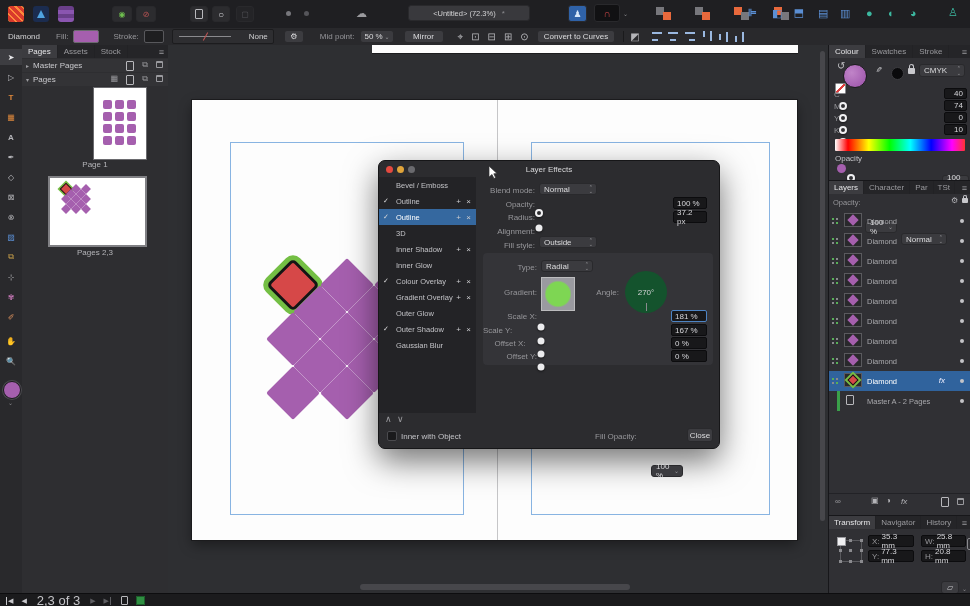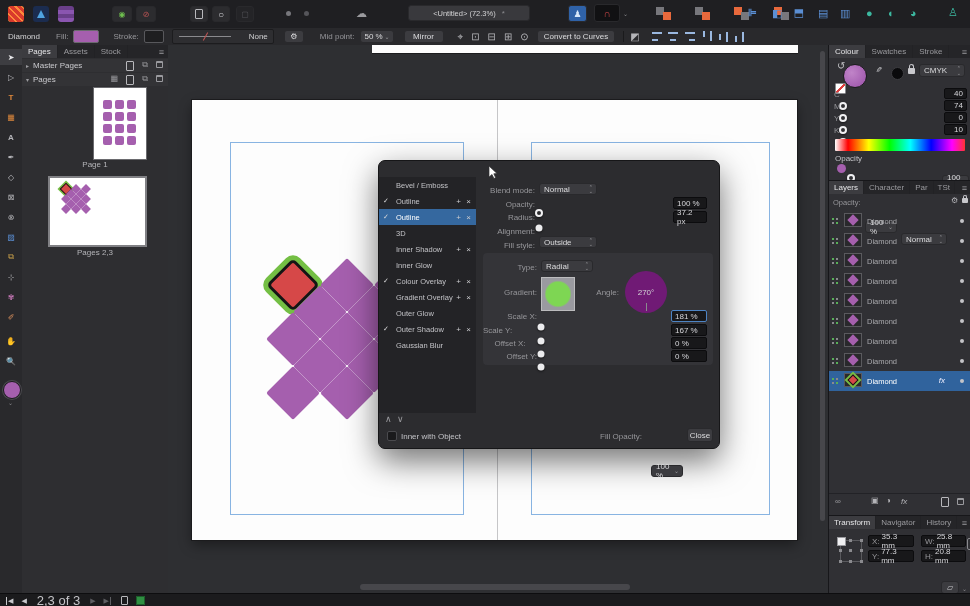--- a/index.html
+++ b/index.html
@@ -311,20 +311,26 @@
         <div class="d" style="left: 152px; top: 321px; width: 38px; height: 38px; border-radius: 2px;"></div>
         <div class="d" style="left: 206px; top: 321px; width: 38px; height: 38px; border-radius: 2px;"></div>
         <div class="d" style="left: 125px; top: 348px; width: 38px; height: 38px; border-radius: 2px;"></div>
         <div class="d" style="left: 179px; top: 348px; width: 38px; height: 38px; border-radius: 2px;"></div>
       </div>
     <div class="ab" style="left:652px;top:6px;width:5px;height:470px;background:#47474b;border-radius:3px;"></div>
     <div class="ab" style="left:192px;top:539px;width:270px;height:6px;background:#47474b;border-radius:3px;"></div>
   </div>
 
   <div class="ab" style="left:378px;top:160px;width:340px;height:287px;background:#2c2c2f;border:1px solid #161618;border-radius:7px;box-shadow:0 12px 32px rgba(0,0,0,.55);">
+    <div class="ab flex" style="left:0;top:0;width:340px;height:16px;">
+      <span class="tl" style="margin-left:7px;background:#e4493f;"></span>
+      <span class="tl" style="background:#e0a43a;"></span>
+      <span class="tl" style="background:#6a6a6e;"></span>
+      <span class="ab" style="left:0;top:4px;width:340px;text-align:center;color:#d8d8da;font-size:8px;">Layer Effects</span>
+    </div>
     
     <div class="ab" style="left:0;top:16px;width:97px;height:236px;background:#232326;border-bottom-left-radius:0;">
       <div class="fxi">
           <span class="chk"></span>
           <span>Bevel / Emboss</span>
         </div>
       <div class="fxi ck has">
           <span class="chk"></span>
           <span>Outline</span>
           <span class="pm"></span>
@@ -406,21 +412,21 @@
 
     
     <div class="ab" style="left:104px;top:92px;width:230px;height:112px;background:#343438;border-radius:4px;">
       <span class="ab lb" style="left:0;top:10px;width:54px;text-align:right;">Type:</span>
       <span class="dd ud ab" style="left:58px;top:7px;width:52px;height:12px;">
           <i style="font-style:normal;">Radial</i>
         </span>
       <span class="ab lb" style="left:0;top:35px;width:54px;text-align:right;">Gradient:</span>
       <span class="ab" style="left:58px;top:24px;width:32px;height:32px;border:1px solid #bcbcbe;background:radial-gradient(circle,#7ed653 52%,#9a9aa0 60%);"></span>
       <span class="ab lb" style="left:102px;top:35px;width:34px;text-align:right;">Angle:</span>
-      <span class="ab" style="left:142px;top:18px;width:42px;height:42px;border-radius:50%;background:#701a75;display:flex;align-items:center;justify-content:center;">
+      <span class="ab" style="left:142px;top:18px;width:42px;height:42px;border-radius:50%;background:#14532d;display:flex;align-items:center;justify-content:center;">
         <i style="font-style:normal;color:#d4d4d6;">270°</i>
         <i style="position:absolute;left:50%;bottom:2px;width:1px;height:8px;background:#8a8a8e;"></i>
       </span>
       <span class="ab lb" style="left:0;top:59px;width:54px;text-align:right;">Scale X:</span>
       <span class="sl ab" style="left:58px;top:62px;width:126px;"><s class="f" style="width:42%;"></s><i style="left:42%;"></i></span>
       <span class="bx ab" style="left:188px;top:57px;width:36px;height:12px;border:1px solid #4d84c4;">
           <i style="font-style:normal;">181 %</i>
         </span>
       <span class="ab lb" style="left:0;top:73px;width:54px;text-align:left;">Scale Y:</span>
       <span class="sl ab" style="left:58px;top:76px;width:126px;"><s class="f" style="width:38%;"></s><i style="left:38%;"></i></span>
@@ -435,21 +441,21 @@
       <span class="ab lb" style="left:0;top:99px;width:54px;text-align:right;">Offset Y:</span>
       <span class="sl ab" style="left:58px;top:102px;width:126px;"><i style="left:50%;"></i></span>
       <span class="bx ab" style="left:188px;top:97px;width:36px;height:12px;">
           <i style="font-style:normal;">0 %</i>
         </span>
     </div>
 
     
     <span class="ab" style="left:8px;top:270px;width:8px;height:8px;background:#1a1a1c;border:1px solid #4a4a4e;border-radius:2px;"></span>
     <span class="ab" style="left:22px;top:271px;color:#c2c2c6;">Inner with Object</span>
-    <span class="ab lb" style="left:216px;top:271px;width:52px;text-align:center;">Fill Opacity:</span>
+    <span class="ab lb" style="left:216px;top:271px;width:52px;text-align:left;">Fill Opacity:</span>
     <span class="dd ab" style="left:272px;top:268px;width:32px;height:12px;">
         <i style="font-style:normal;">100 %</i>
       </span>
     <span class="btn ab" style="left:308px;top:267px;width:26px;height:14px;">
         <i style="font-style:normal;">Close</i>
       </span>
     
     <svg class="ab" style="left:110px;top:5px;" width="9" height="13" viewBox="0 0 9 13">
         <polygon points="0,0 0,11 3,8.5 5,12.5 6.6,11.6 4.8,7.8 8,7.5" fill="#fff" stroke="#333" stroke-width="0.7"></polygon>
       </svg>
@@ -603,20 +609,26 @@
           <span class="nm">Diamond</span>
           <span class="dot"></span>
         </div>
       <div class="lr sel" style="top:160px;">
           <span class="gut"></span>
           <span class="th">
             <span class="dia" style="background:#d64848;border:1px solid #141414;box-shadow:0 0 0 2px #74bf44;width:6px;height:6px;"></span>
           </span>
           <span class="nm">Diamond</span>
           <span class="ab" style="right:26px;top:5px;font-style:italic;color:#eef;">fx</span>
+          <span class="dot"></span>
+        </div>
+      <div class="lr" style="top:180px;">
+          <span style="position:absolute;left:8px;top:0;width:3px;height:20px;background:#3aa04a;"></span>
+          <span class="page-ic" style="position:absolute;left:17px;top:4px;"></span>
+          <span class="nm lb">Master A - 2 Pages</span>
           <span class="dot"></span>
         </div>
     </div>
 
     
     <div class="ab" style="left:0;top:448px;width:142px;height:16px;border-top:1px solid #222226;">
       <span class="ab" style="left:6px;top:3px;color:#9a9a9e;">∞</span>
       <span class="ab" style="left:42px;top:2px;color:#b4b4b8;">▣</span>
       <span class="ab" style="left:57px;top:2px;color:#b4b4b8;">◑</span>
       <span class="ab" style="left:72px;top:3px;font-style:italic;color:#b4b4b8;">fx</span>

